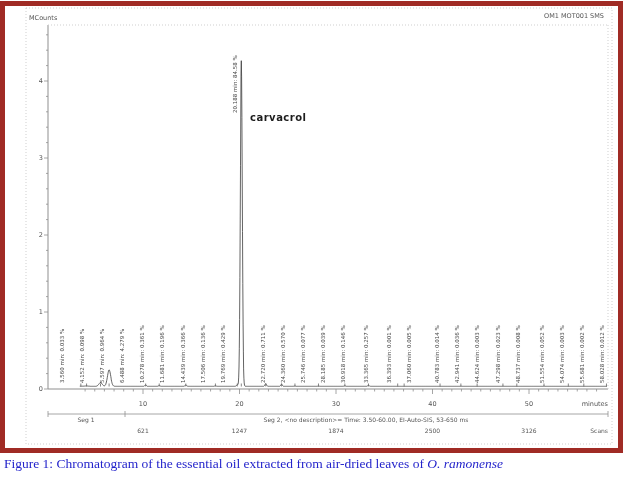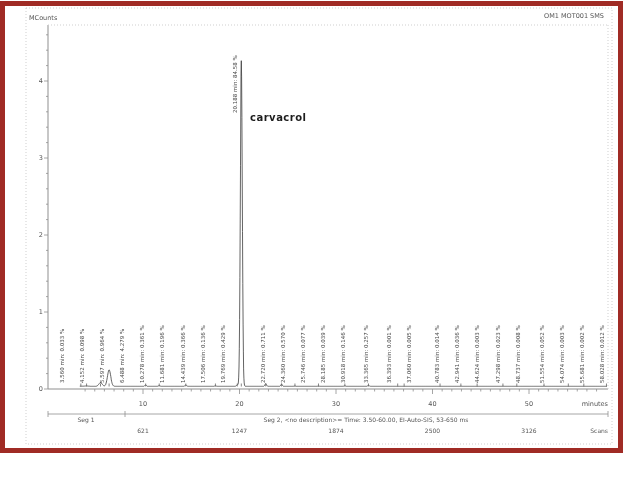--- a/index.html
+++ b/index.html
@@ -186,13 +186,14 @@
     <text class="t65" x="29" y="20">MCounts</text>
     <text class="t65" x="604" y="18" text-anchor="end">OM1 MOT001 SMS</text>
     <text class="t55" x="237" y="113" transform="rotate(-90 237 113)" text-anchor="start">20.188 min: 84.58 %</text>
     <text class="peakname" x="250" y="121">carvacrol</text>
     <text class="t65" x="608" y="406" text-anchor="end">minutes</text>
     <text class="t6" x="86" y="422" text-anchor="middle">Seg 1</text>
     <text class="t6" x="366" y="422" text-anchor="middle">Seg 2, &lt;no description&gt;= Time: 3.50-60.00, EI-Auto-SIS, 53-650 ms</text>
     <text class="t6" x="608" y="433" text-anchor="end">Scans</text>
   </svg>
 
+  <div class="caption"><span>Figure 1: Chromatogram of the essential oil extracted from air-dried leaves of </span><i>O. ramonense</i></div>
 </div>
 
 </body></html>

